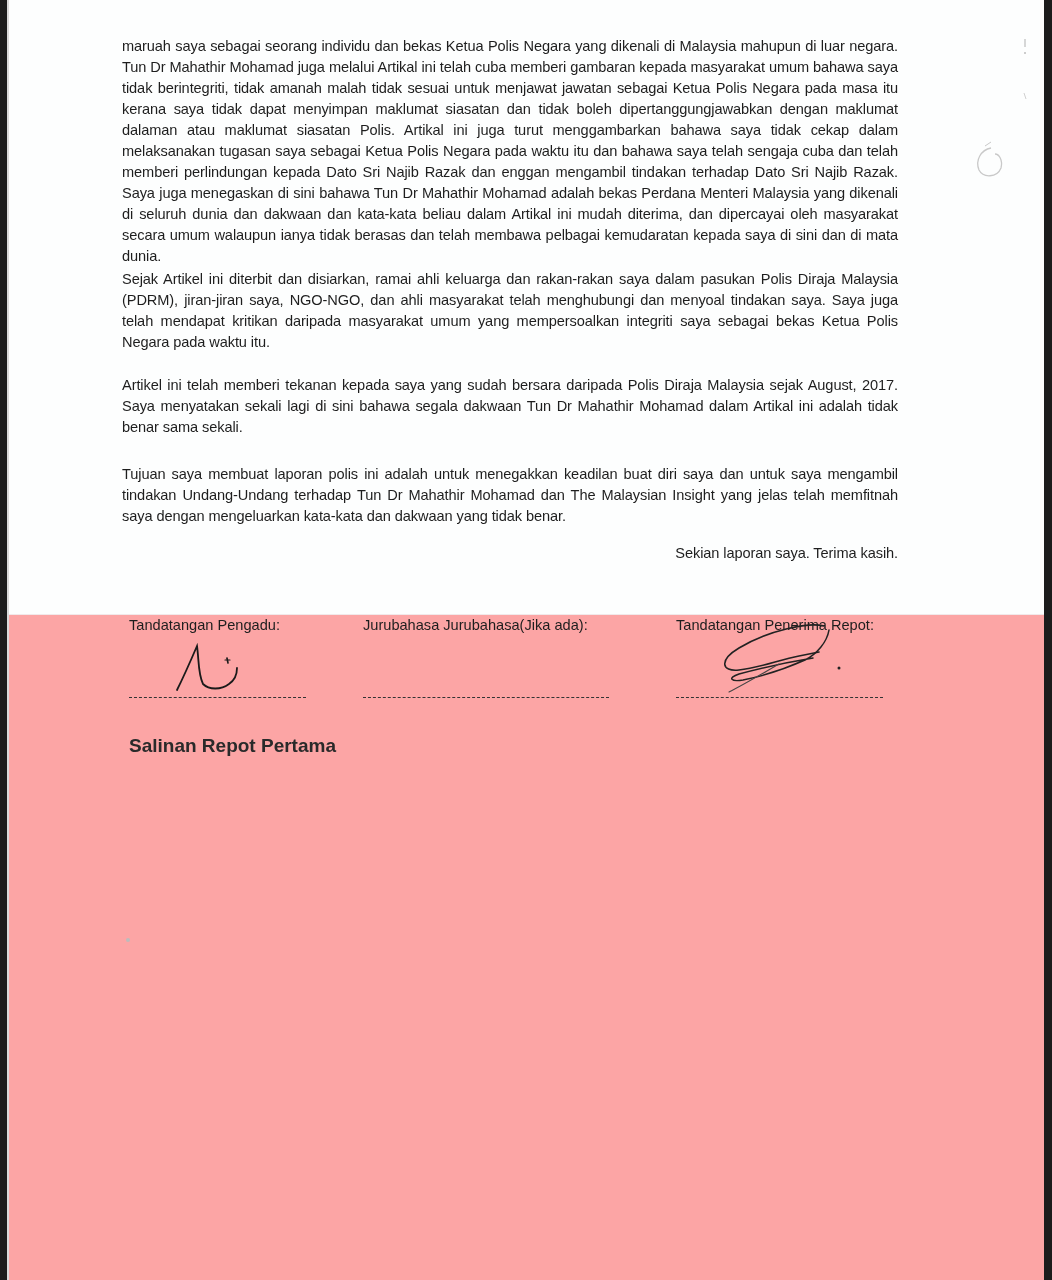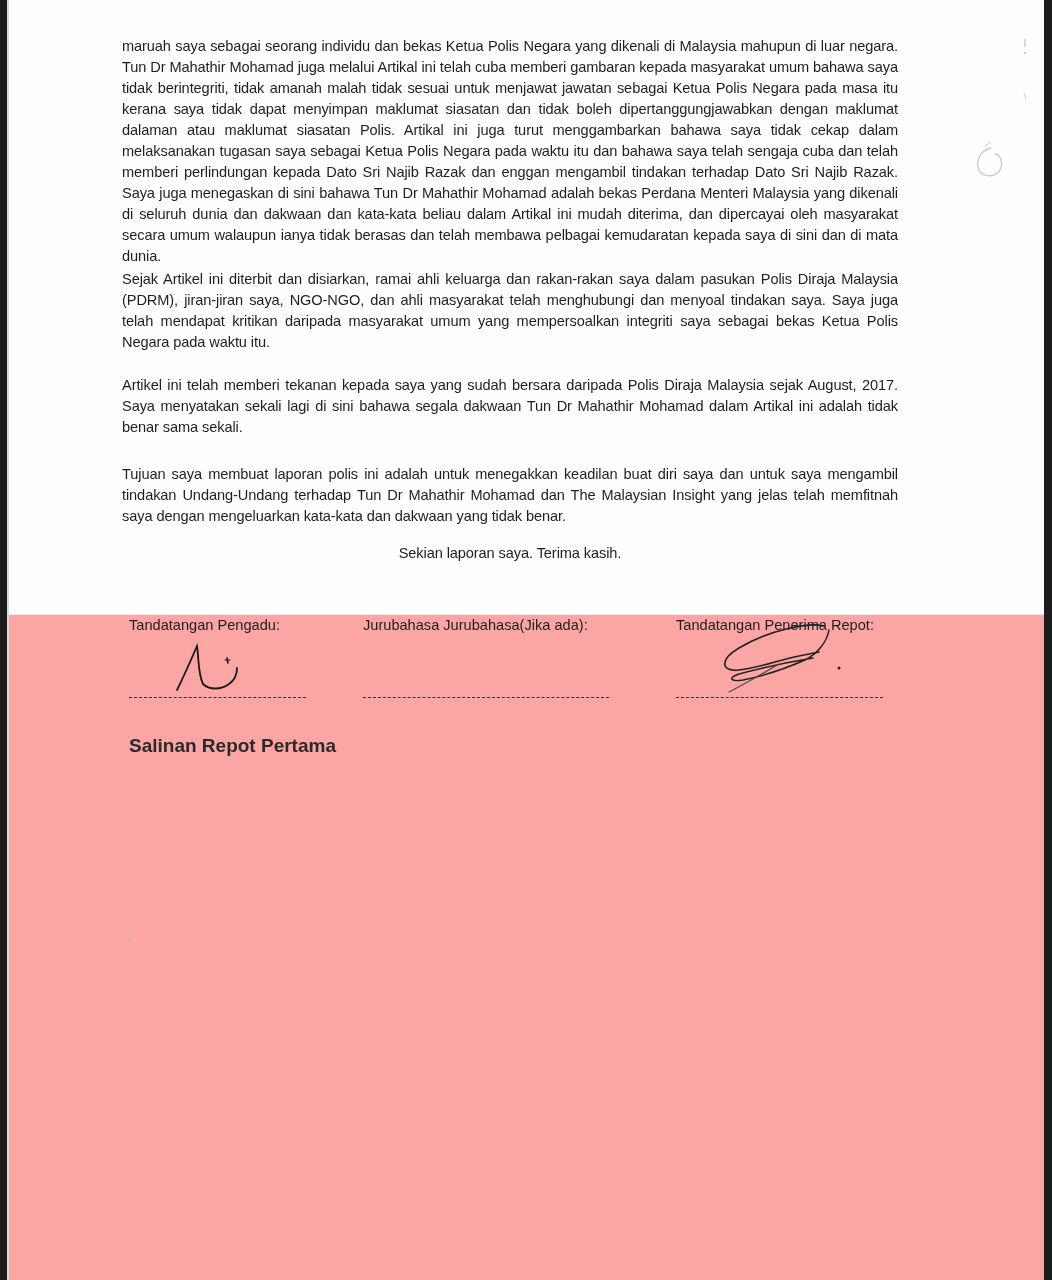--- a/index.html
+++ b/index.html
@@ -44,21 +44,21 @@
       line-height: 21px;
       color: #1e1e1e;
       text-align: justify;
       letter-spacing: -0.1px;
     }
     .body-text p { margin: 0; }
     #para1 { top: 36px; }
     #para2 { top: 269px; }
     #para3 { top: 375px; }
     #para4 { top: 464px; }
-    #para5 { top: 543px; text-align: center; }
+    #para5 { top: 543px; text-align: right; }
 
     .sig-label {
       position: absolute;
       top: 617px;
       font-family: "Liberation Sans", sans-serif;
       font-size: 14.6px;
       color: #1e1e1e;
       white-space: nowrap;
     }
     #sig-label-1 { left: 120px; }

